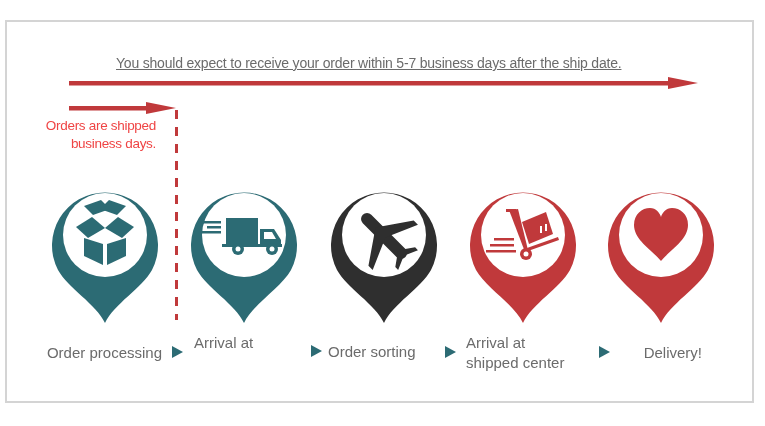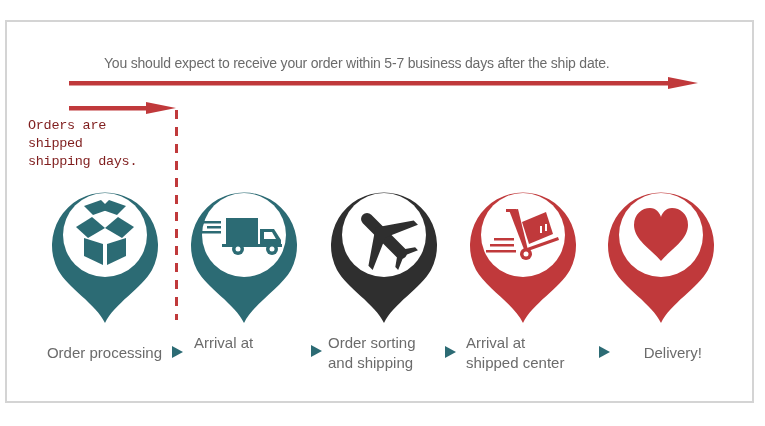--- a/index.html
+++ b/index.html
@@ -1,36 +1,36 @@
 <!DOCTYPE html>
 <html><head>
 <meta charset="utf-8">
 <style>
   html, body { margin:0; padding:0; background:#ffffff; }
   body { width:765px; height:426px; position:relative; overflow:hidden; font-family:"Liberation Sans", "DejaVu Sans", sans-serif; }
   .frame { position:absolute; left:5px; top:20px; width:749px; height:383px; border:2px solid #d4d4d4; box-sizing:border-box; background:#fff; }
   .headline { position:absolute; left:0; width:765px; top:55px; text-align:center; font-size:14px; color:#6b6b6b; letter-spacing:-0.2px; }
-  .headline span { position:absolute; left:104px; white-space:nowrap; }
-  .note { position:absolute; left:28px; top:117px; width:128px; text-align:left; font-size:13.5px; line-height:18px; color:#7f1d1d; letter-spacing:-0.3px;font-family:Liberation Mono, monospace; }
+  .headline span { position:absolute; left:116px; white-space:nowrap;text-decoration:underline; }
+  .note { position:absolute; left:28px; top:117px; width:128px; text-align:right; font-size:13.5px; line-height:18px; color:#ef4444; letter-spacing:-0.3px; }
   .svgwrap { position:absolute; left:0; top:0; }
   .label { position:absolute; font-size:15px; line-height:20px; color:#6b6b6b; white-space:nowrap; }
   .tri { position:absolute; width:0; height:0; border-top:6px solid transparent; border-bottom:6px solid transparent; border-left:11px solid #2c6b74; }
 </style>
 </head>
 <body>
 
 <div class="frame"></div>
 
 <div class="headline">
   <span>You should expect to receive your order within 5-7 business days after the ship date.</span>
 </div>
 
 <div class="note">
   <div>Orders are shipped</div>
-  <div>shipping days.</div>
+  <div>business days.</div>
 </div>
 
 <svg class="svgwrap" width="765" height="426" viewBox="0 0 765 426">
 
   <g>
     <rect x="69" y="81" width="604" height="4.5" fill="#c0393b"></rect>
     <polygon points="668,77 698,83 668,89" fill="#c0393b"></polygon>
   </g>
 
   <g>
@@ -109,23 +109,22 @@
 <div class="label" style="left:42px; top:343px; width:120px; text-align:right;">
   <div>Order processing</div>
 </div>
 <div class="tri" style="left:172px; top:346px;"></div>
 
 <div class="label" style="left:194px; top:333px; width:100px;">
   <div>Arrival at</div>
 </div>
 <div class="tri" style="left:311px; top:345px;"></div>
 
-<div class="label" style="left:328px; top:333px; width:116px;">
+<div class="label" style="left:328px; top:342px; width:116px;">
   <div>Order sorting</div>
-  <div>and shipping</div>
 </div>
 <div class="tri" style="left:445px; top:346px;"></div>
 
 <div class="label" style="left:466px; top:333px; width:114px;">
   <div>Arrival at</div>
   <div>shipped center</div>
 </div>
 <div class="tri" style="left:599px; top:346px;"></div>
 
 <div class="label" style="left:622px; top:343px; width:80px; text-align:right;">

